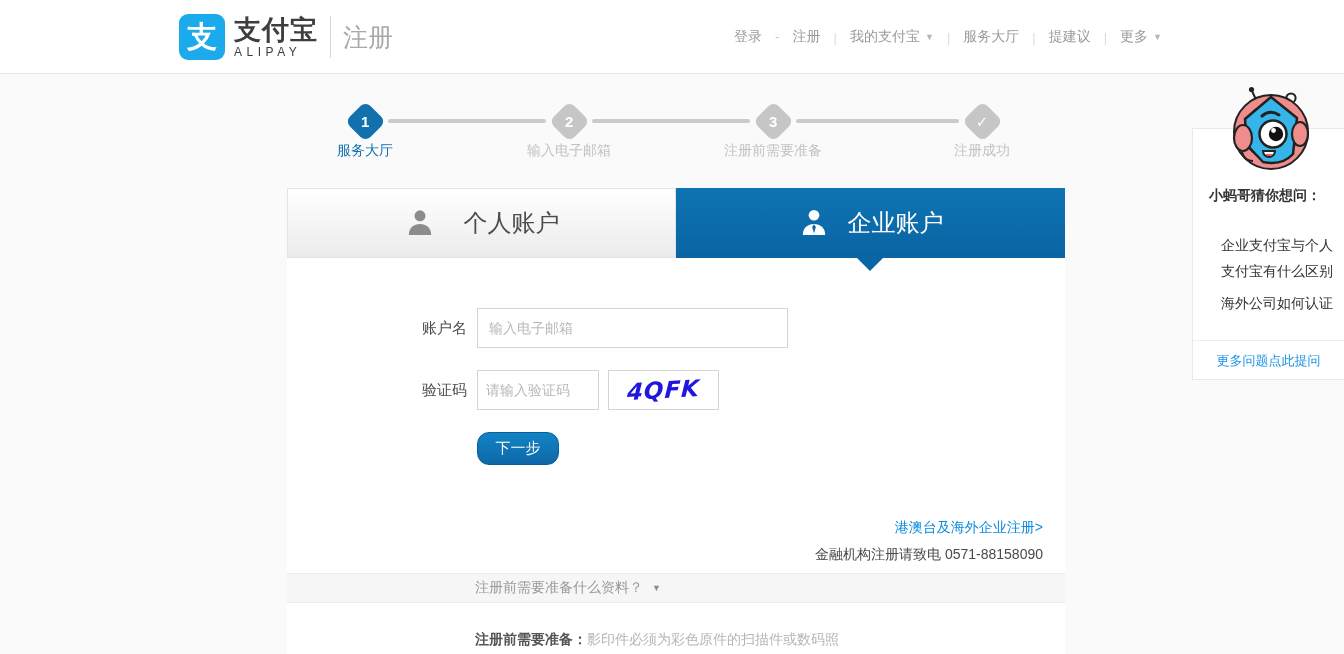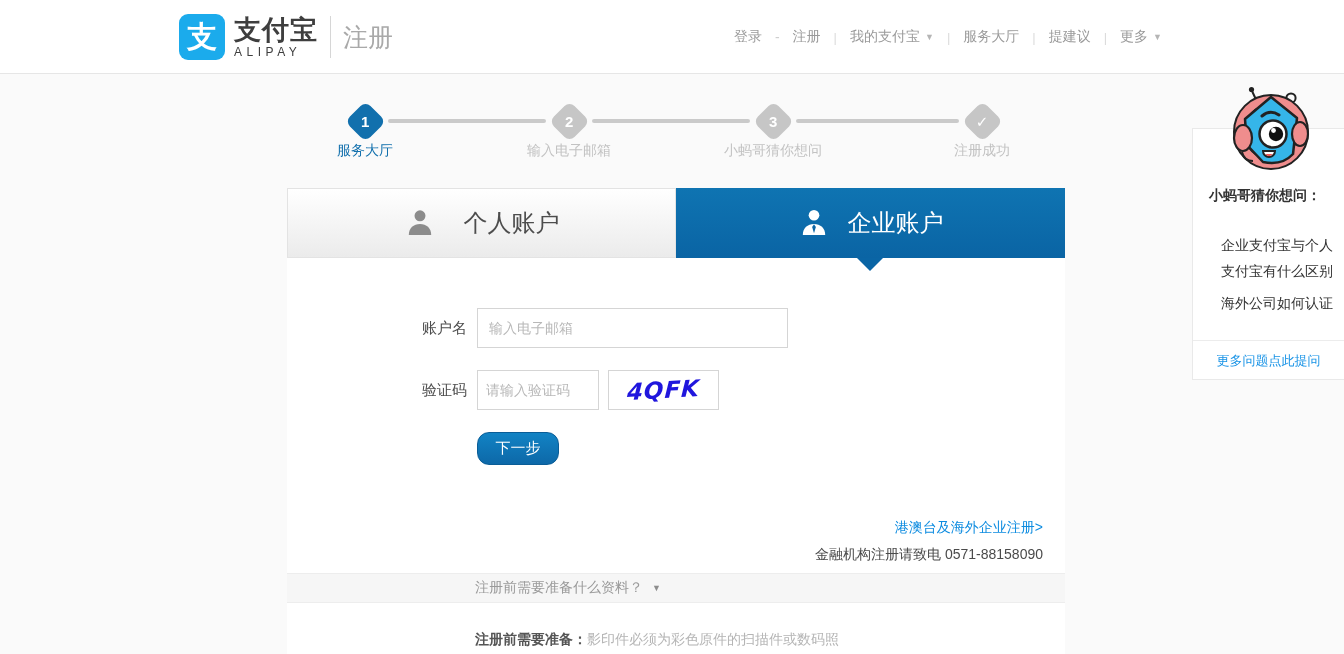--- a/index.html
+++ b/index.html
@@ -116,21 +116,21 @@
     </div>
   <div class="diamond inactive" style="left:759px;top:107px;">
       <span>3</span>
     </div>
   <div class="diamond inactive" style="left:968px;top:107px;">
       <span>✓</span>
     </div>
 
   <div class="step-label active" style="left:305px;">服务大厅</div>
   <div class="step-label inactive" style="left:509px;">输入电子邮箱</div>
-  <div class="step-label inactive" style="left:713px;">小蚂哥猜你想问</div>
+  <div class="step-label inactive" style="left:713px;">注册前需要准备</div>
   <div class="step-label inactive" style="left:922px;">注册成功</div>
 </div>
 
 <div class="panel">
   <div class="tabs">
     <div class="tab tab-personal">
       <svg width="32" height="32" viewBox="0 0 24 24">
         <circle cx="12" cy="6.6" r="4.1" fill="#8c8c8c"></circle>
         <path d="M3.6 21 c0-5.2 3.6-8.2 8.4-8.2 s8.4 3 8.4 8.2 z" fill="#8c8c8c"></path>
       </svg>

